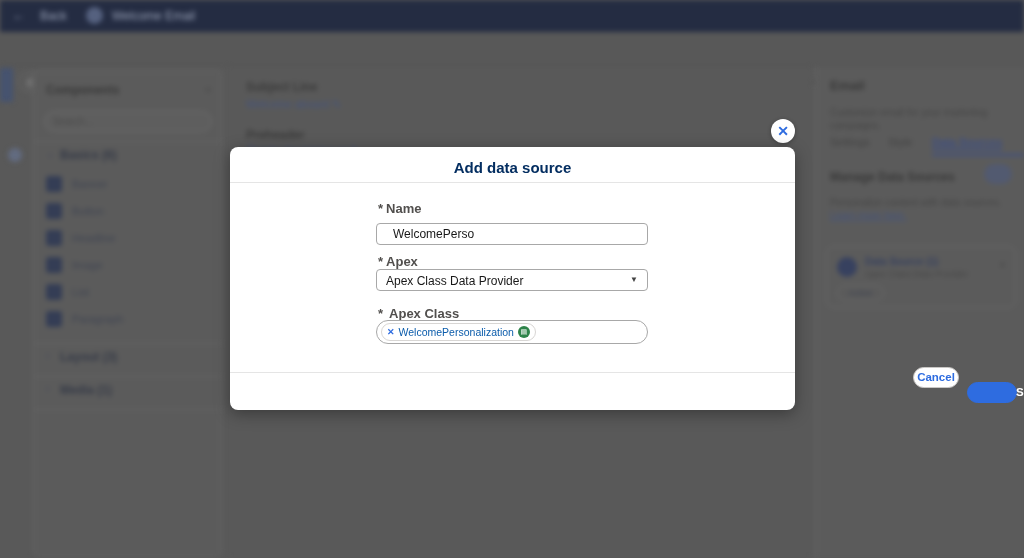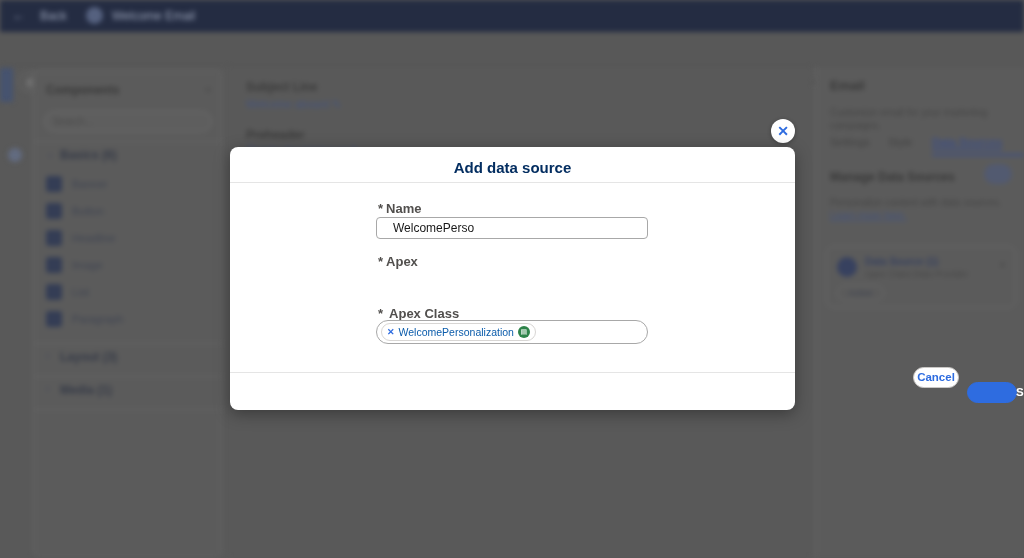--- a/index.html
+++ b/index.html
@@ -221,24 +221,28 @@
 
     <div class="close-btn">✕</div>
 
     <div class="modal">
       <div class="modal-title">Add data source</div>
       <div class="modal-hr-top"></div>
 
       <div class="fld-label" style="top:54px">
         <span class="ast">*</span><span>Name</span>
       </div>
-      <input class="txt-input" style="top: 70px; padding-left: 16px;" value="WelcomePerso">
+      <input class="txt-input" style="top: 76px; padding-left: 16px;" value="WelcomePerso">
 
       <div class="fld-label" style="top:107px">
         <span class="ast">*</span><span>Apex</span>
+      </div>
+      <div class="sel-box" style="top:122px">
+        <span class="sel-text">Apex Class Data Provider</span>
+        <span class="caret">▼</span>
       </div>
 
       <div class="fld-label" style="top:159px">
         <span class="ast" style="margin-right:6px">*</span><span>Apex Class</span>
       </div>
       <div class="combo" style="top:173px">
         <div class="pill">
           <span class="x">✕</span>
           <span class="ptext">WelcomePersonalization</span>
           <span class="gdoc">▤</span>

